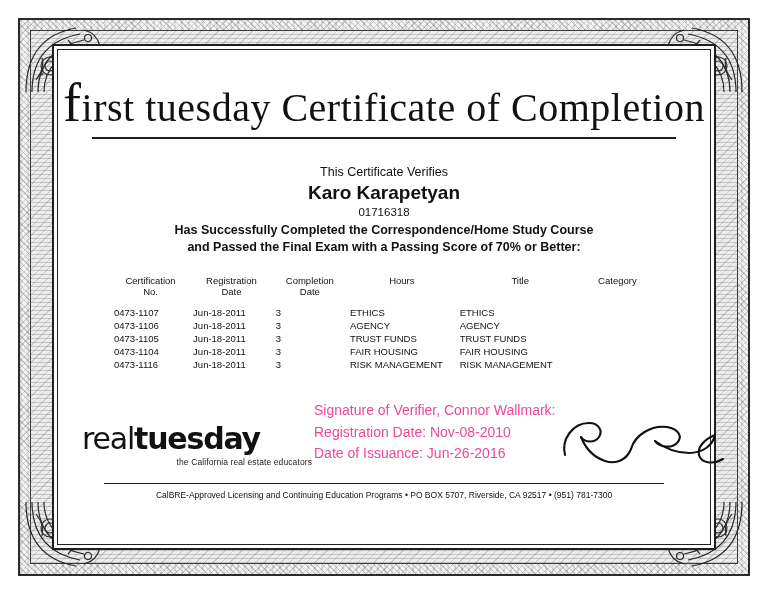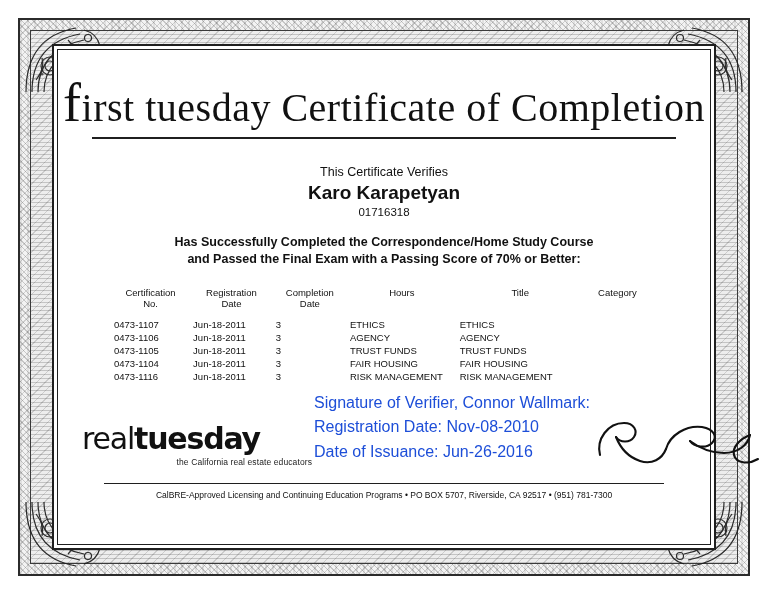--- a/index.html
+++ b/index.html
@@ -120,21 +120,21 @@
     text-align: center;
     font-size: 11.5px;
     color: #111;
     margin-top: 2px;
   }
   .statement {
     text-align: center;
     font-size: 12.5px;
     font-weight: bold;
     color: #111;
-    margin-top: 16px;
+    margin-top: 4px;
     line-height: 1.35;
   }
 
   
   .table-wrap {
     margin: 20px auto 0 auto;
     width: 540px;
   }
   table.courses {
     border-collapse: collapse;
@@ -195,22 +195,22 @@
     font-size: 8.5px;
     color: #222;
     text-align: right;
     margin-top: 3px;
     padding-right: 2px;
     letter-spacing: 0.1px;
   }
 
   .sig-block {
     flex: 1 1 auto;
-    font-size: 16px;
-    color: #1d4ed8;
+    font-size: 14px;
+    color: #ec4899;
     line-height: 1.55;
     padding-bottom: 6px;
   }
   .sig-block .row { white-space: nowrap; }
   .sig-label { }
   .sig-value { }
 
   .signature {
     flex: 0 0 190px;
     height: 58px;

